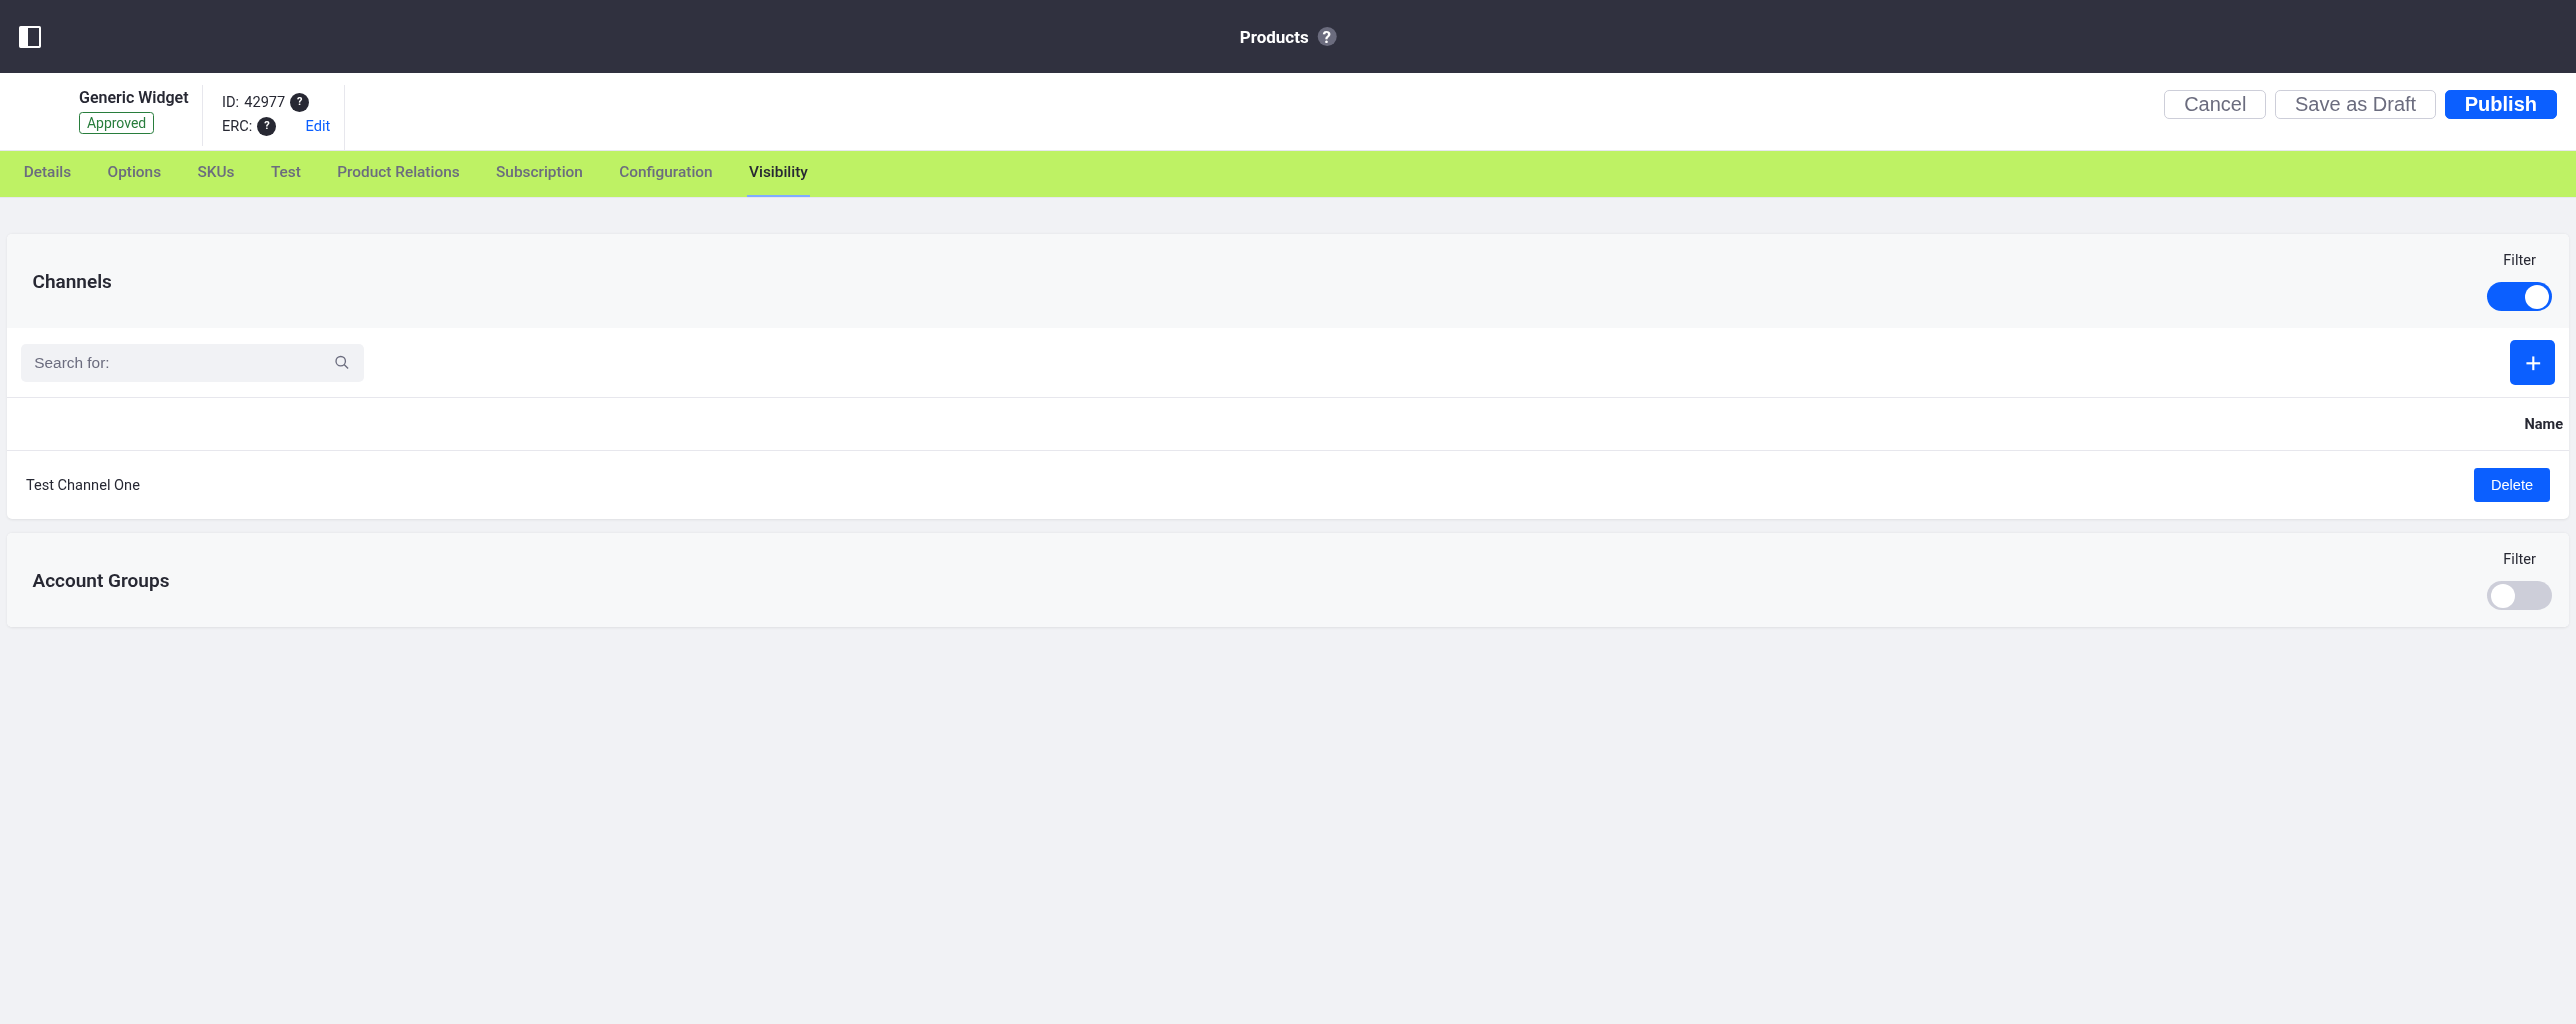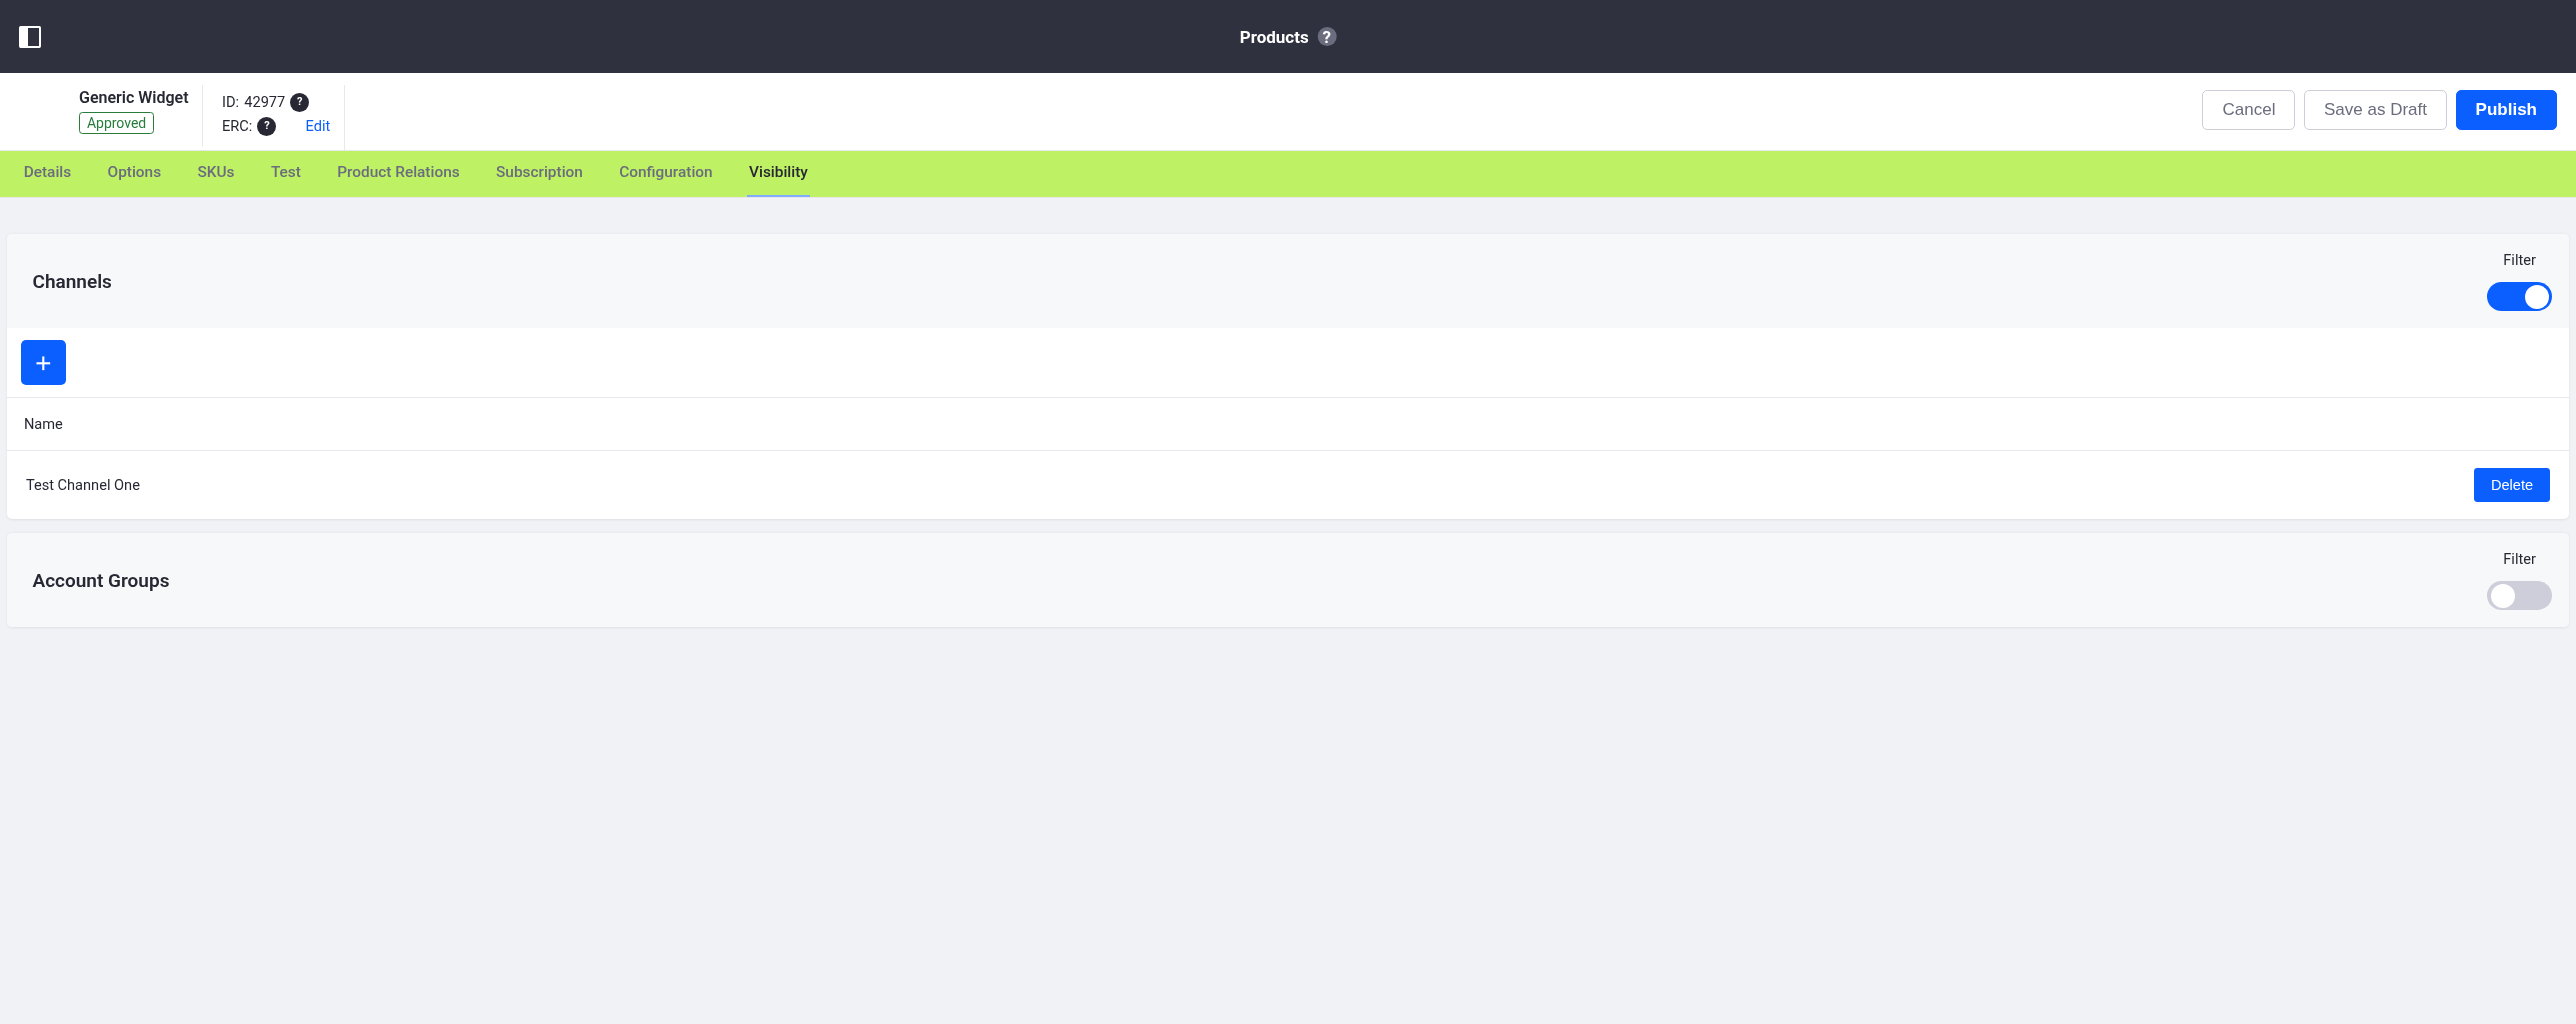--- a/index.html
+++ b/index.html
@@ -92,22 +92,22 @@
   }
   .meta-row { display: flex; align-items: center; gap: 5.1px; line-height: 24px;}
   .edit-link { color: #0b5fff; margin-left: 24px; cursor: pointer; }
   .actions {
     display: flex;
     gap: 8.6px;
     padding-top: 5.1px;
     padding-bottom: 10.3px;
   }
   .btn {
-    font-size: 17px;
-    padding: 9px 19px;
+    font-size: 20px;
+    padding: 2px 19px;
     border-radius: 5.1px;
     border: 0.9px solid #cdced9;
     background: #fff;
     color: #6b6c7e;
     cursor: pointer;
     font-weight: 500;
   }
   .btn.primary {
     background: #0b5fff;
     border-color: #0b5fff;
@@ -204,24 +204,25 @@
     color: #fff;
     border: none;
     border-radius: 5.1px;
     font-size: 0;
     display: flex;
     align-items: center;
     justify-content: center;
     cursor: pointer;
   }
   .table-head {
-    padding: 17px 17px;
-    font-weight: 400;
+    padding: 17px 6px;
+    font-weight: 700;
     font-size: 14.6px;
     border-bottom: 0.9px solid #e7e7ed;
+    text-align: right;
   }
   .table-row {
     padding: 17px 19px;
     display: flex;
     align-items: center;
     justify-content: space-between;
     font-size: 14.6px;
   }
   .delete-btn {
     background: #0b5fff;
@@ -289,20 +290,27 @@
     <div class="panel-header">
       <div class="panel-title">Channels</div>
       <div class="filter-wrap">
         <span>Filter</span>
         <div class="toggle on">
             <div class="knob"></div>
           </div>
       </div>
     </div>
     <div class="panel-toolbar">
+      <div class="search">
+        <input type="text" placeholder="Search for:" style="">
+        <svg width="17" height="17" viewBox="0 0 24 24" fill="none" stroke="#6b6c7e" stroke-width="2">
+            <circle cx="10" cy="10" r="7"></circle>
+            <line x1="21" y1="21" x2="15" y2="15"></line>
+          </svg>
+      </div>
       <button class="add-btn">
         <svg width="20.6" height="20.6" viewBox="0 0 24 24" fill="none" stroke="#fff" stroke-width="2.5">
             <line x1="12" y1="4" x2="12" y2="20"></line>
             <line x1="4" y1="12" x2="20" y2="12"></line>
           </svg>
       </button>
     </div>
     <div class="table-head">
       <span>Name</span>
     </div>

